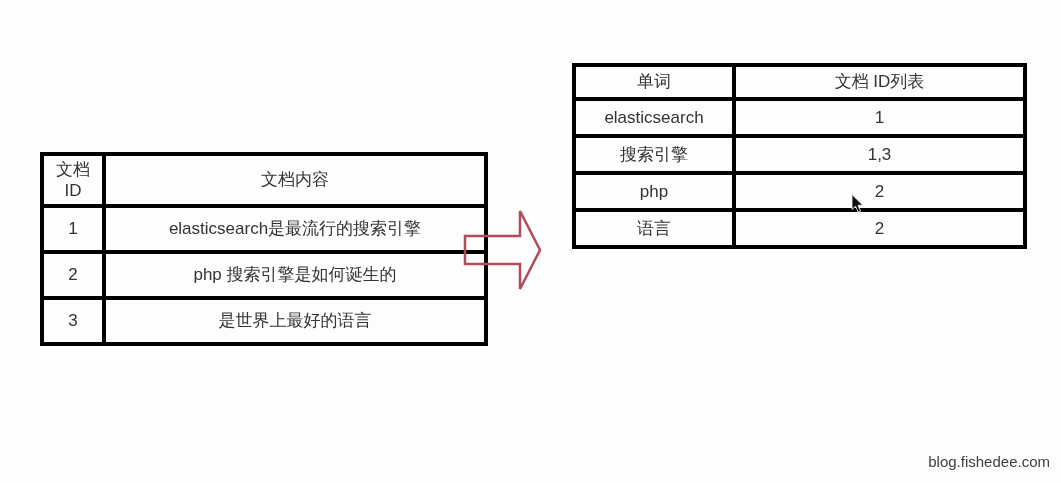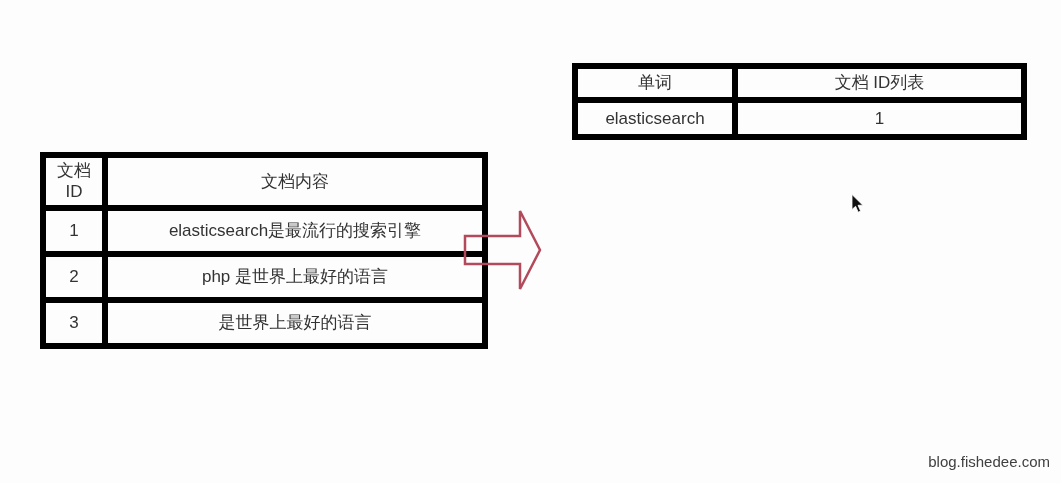--- a/index.html
+++ b/index.html
@@ -14,21 +14,21 @@
     color: #333333;
   }
   table.diagram-table {
     position: absolute;
     border-collapse: collapse;
     table-layout: fixed;
     border: 3px solid #b34a5c;
     background: #fdfdfd;
   }
   table.diagram-table td {
-    border: 6px solid #000000;
+    border: 4px solid #000000;
     text-align: center;
     vertical-align: middle;
     font-size: 17px;
     color: #333333;
     padding: 2px 6px;
     line-height: 1.25;
     overflow: hidden;
   }
   #doc-table { left: 40px; top: 152px; width: 448px; }
   #doc-table col.c-id { width: 62px; }
@@ -64,21 +64,21 @@
       <tr class="hdr">
     <td>文档 ID</td>
     <td>文档内容</td>
   </tr>
   <tr class="row">
     <td>1</td>
     <td>elasticsearch是最流行的搜索引擎</td>
   </tr>
   <tr class="row">
     <td>2</td>
-    <td>php 是世界上最好的语言</td>
+    <td>php 搜索引擎是如何诞生的</td>
   </tr>
   <tr class="row">
     <td>3</td>
     <td>是世界上最好的语言</td>
   </tr>
 </tbody>
   </table>
 
 <svg id="arrow-icon" width="82" height="86" viewBox="0 0 82 86" aria-hidden="true">
   <polygon points="3,29 58,29 58,4 78,43 58,82 58,57 3,57" fill="none" stroke="#b34a5c" stroke-width="2.5" stroke-linejoin="miter"></polygon>
@@ -91,20 +91,32 @@
     </colgroup>
   <tbody>
       <tr class="hdr">
     <td>单词</td>
     <td>文档 ID列表</td>
   </tr>
   <tr class="row">
     <td>elasticsearch</td>
     <td>1</td>
   </tr>
+  <tr class="row">
+    <td>搜索引擎</td>
+    <td>1,3</td>
+  </tr>
+  <tr class="row">
+    <td>php</td>
+    <td>2</td>
+  </tr>
+  <tr class="row">
+    <td>语言</td>
+    <td>2</td>
+  </tr>
 </tbody>
   </table>
 
 <svg id="cursor-icon" width="14" height="20" viewBox="0 0 14 20" aria-hidden="true">
   <path d="M1,0.5 L1,15.5 L4.6,12.3 L7.2,18.2 L9.6,17.1 L7,11.3 L11.8,11.2 Z" fill="#111111" stroke="#ffffff" stroke-width="0.8"></path>
 </svg>
 
 <div id="watermark">blog.fishedee.com</div>
 
 </body></html>

